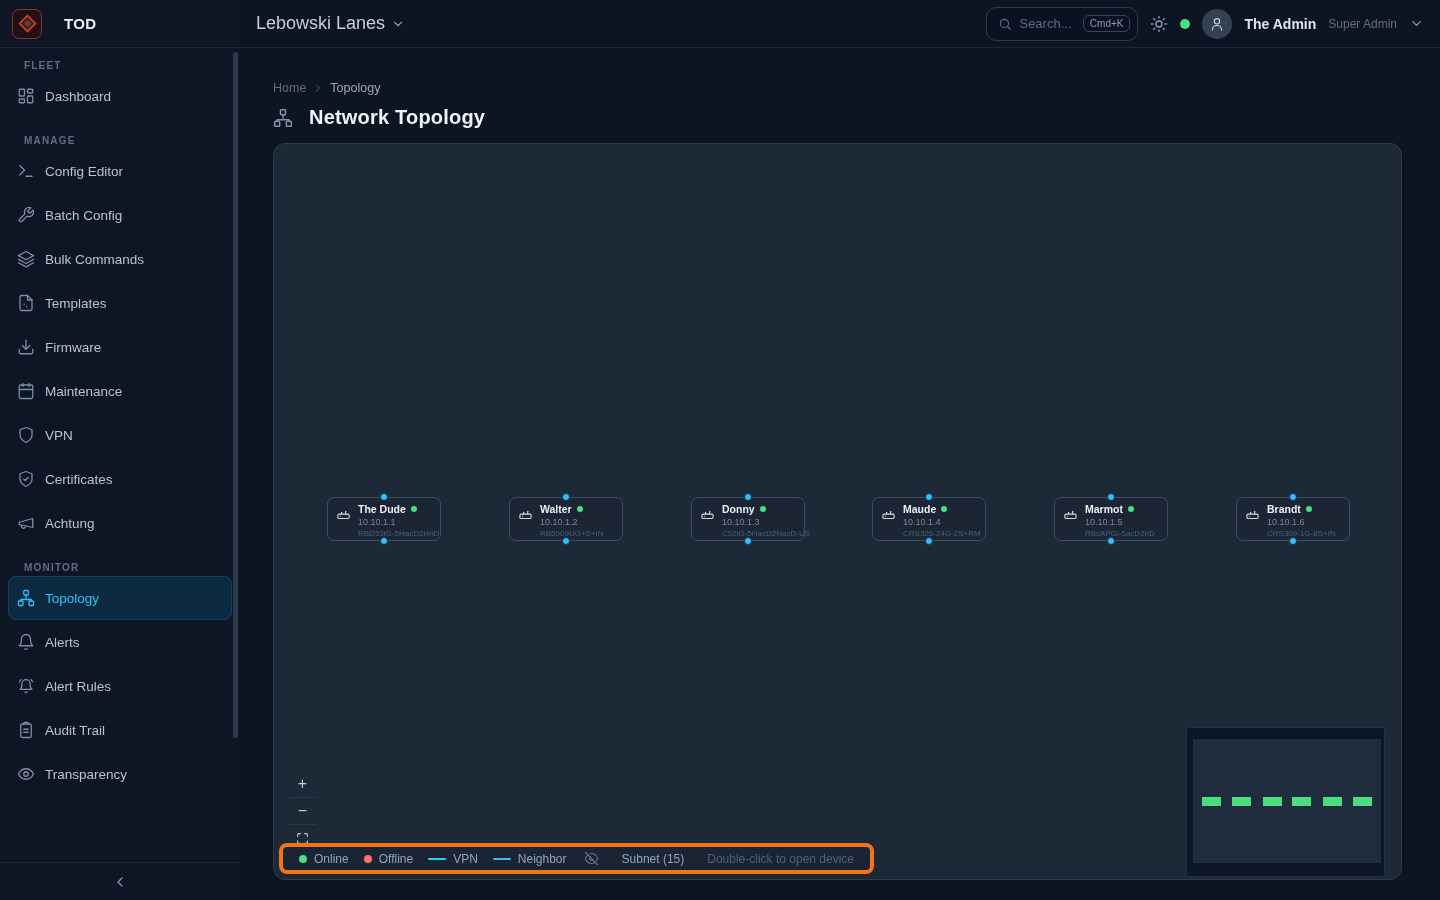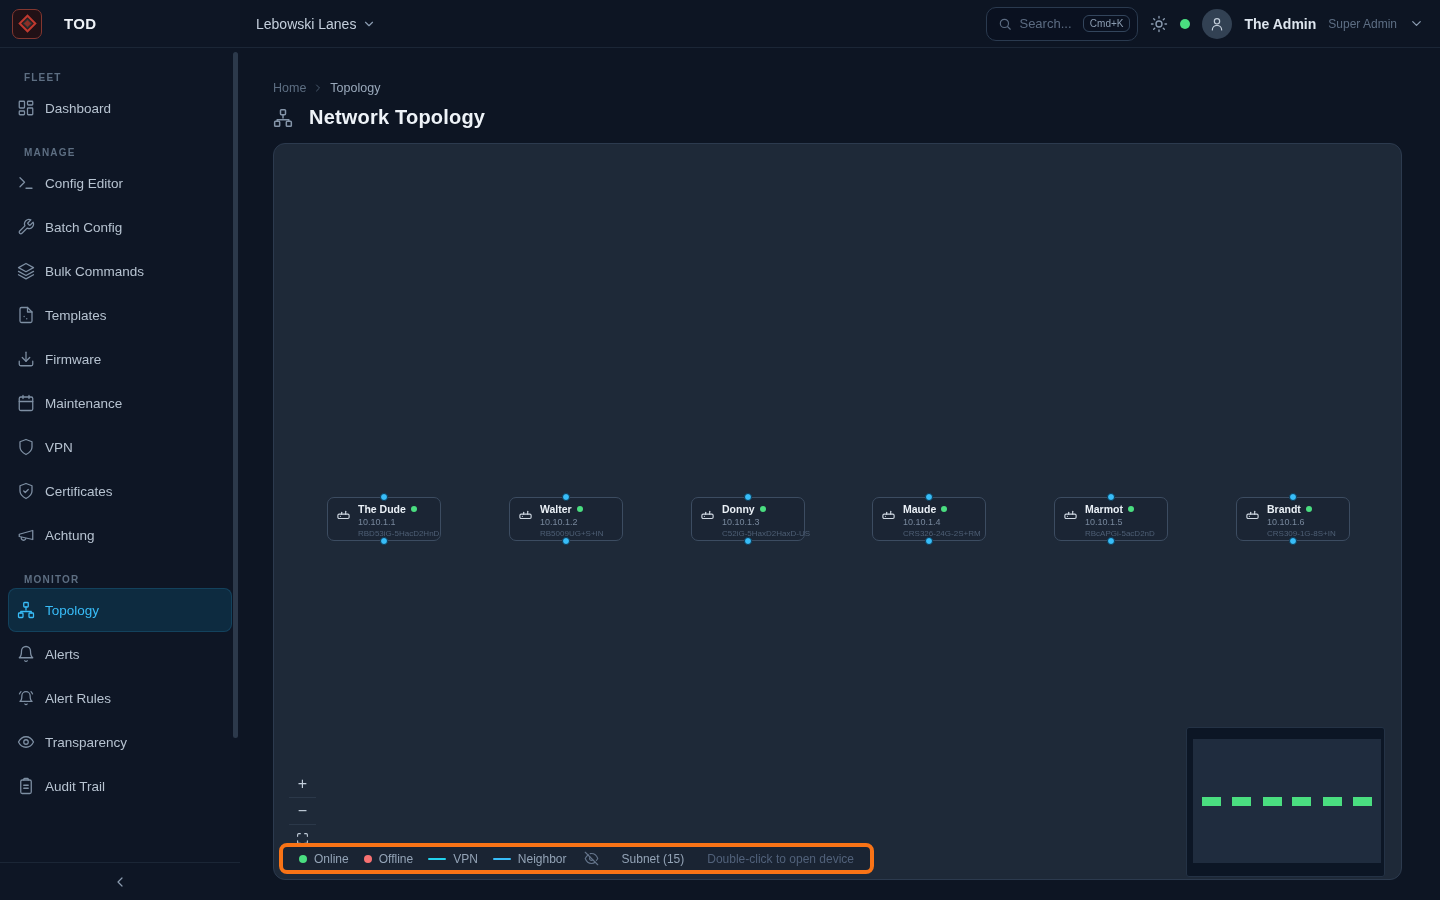--- a/index.html
+++ b/index.html
@@ -17,35 +17,35 @@
     position:absolute; left:0; top:0; width:240px; height:900px;
     background:#0e1625; display:flex; flex-direction:column; z-index:5;
   }
   .logo-row { height:48px; flex:0 0 48px; display:flex; align-items:center; gap:10px; padding-left:12px; border-bottom:1px solid #1b2636; }
   .logo-badge { width:30px; height:30px; border-radius:7px; background:#211116; border:1px solid #833730; display:grid; place-items:center; }
   .logo-diamond { width:13px; height:13px; border:2px solid #c0392f; transform:rotate(45deg); background:#27191c; position:relative; }
   .logo-diamond::after { content:""; position:absolute; inset:2px; background:#8c2f27; outline:1px solid #3aa79b33; }
   .logo-text { font-size:15px; font-weight:700; color:#eef2f7; letter-spacing:.4px;margin-left:12px; }
   .nav { flex:1 1 auto; overflow:hidden; padding:10px 8px 0; }
   .section-label { font-size:10px; font-weight:700; letter-spacing:1.2px; color:#5d6e82; margin:17px 8px 3px; padding-left:8px; }
-  .section-label.first { margin-top:14px; }
+  .section-label.first { margin-top:2px; }
   .nav-item { height:44px; display:flex; align-items:center; gap:10px; padding:0 8px; border-radius:8px; color:#b7c3d1; font-size:13.5px; border:1px solid transparent; }
   .nav-item .nav-icon { color:#7e8fa3; flex:0 0 18px; }
   .nav-item.active { background:#0d2b40; border-color:rgba(56,189,248,.16); color:#38bdf8; }
   .nav-item.active .nav-icon { color:#38bdf8; }
   .sidebar-scrollbar { position:absolute; right:2px; top:52px; width:5px; height:686px; background:#2c394b; border-radius:3px; }
   .collapse-row { flex:0 0 38px; border-top:1px solid #1b2636; display:grid; place-items:center; color:#8b9cb0; }
 
   
   .topbar {
     position:absolute; left:240px; top:0; width:1200px; height:48px;
     background:#0d1523; border-bottom:1px solid #1b2636;
     display:flex; align-items:center; padding:0 16px;
   }
-  .org-switcher { display:flex; align-items:center; gap:6px; font-size:14px; color:#c4cfdc; }
+  .org-switcher { display:flex; align-items:center; gap:6px; font-size:18px; color:#c4cfdc; }
   .org-switcher .chev { color:#8b9cb1; }
   .topbar-right { margin-left:auto; display:flex; align-items:center; gap:12px; }
   .search-box { display:flex; align-items:center; gap:7px; width:152px; height:34px; padding:0 7px 0 11px; border:1px solid #2a3a4f; border-radius:10px; background:#0a1120; }
   .search-box .s-icon { color:#5c6c82; }
   .search-box input { flex:1; min-width:0; background:transparent; border:none; outline:none; color:#aab6c5; font-size:13px; font-family:inherit; }
   .search-box input::placeholder { color:#5c6c82; }
   .kbd { border:1px solid #33455c; border-radius:6px; padding:2px 6px; font-size:10px; color:#8b9cb1; white-space:nowrap; }
   .icon-btn { color:#8b9cb1; background:none; border:none; display:grid; place-items:center; }
   .presence-dot { width:10px; height:10px; border-radius:50%; background:#4ade80; }
   .avatar { width:30px; height:30px; border-radius:50%; background:#324153; display:grid; place-items:center; color:#c2cdd9; }
@@ -247,36 +247,36 @@
             <path d="M3.3 6.5a8 8 0 0 1 2-3"></path>
             <path d="M20.7 6.5a8 8 0 0 0-2-3"></path>
           </svg>
       </span>
       <span class="nav-label">Alert Rules</span>
     </div>
 
     <div class="nav-item">
       <span class="nav-icon">
         <svg width="18" height="18" viewBox="0 0 24 24" fill="none" stroke="currentColor" stroke-width="1.7" stroke-linecap="round" stroke-linejoin="round">
-            <path d="M2 12s3.5-7 10-7 10 7 10 7-3.5 7-10 7S2 12 2 12z"></path>
-            <circle cx="12" cy="12" r="3"></circle>
-          </svg>
-      </span>
-      <span class="nav-label">Transparency</span>
-    </div>
-
-    <div class="nav-item">
-      <span class="nav-icon">
-        <svg width="18" height="18" viewBox="0 0 24 24" fill="none" stroke="currentColor" stroke-width="1.7" stroke-linecap="round" stroke-linejoin="round">
             <rect x="5" y="4" width="14" height="18" rx="2"></rect>
             <path d="M9 4V3a1 1 0 0 1 1-1h4a1 1 0 0 1 1 1v1"></path>
             <path d="M9 11h6M9 15h6"></path>
           </svg>
       </span>
       <span class="nav-label">Audit Trail</span>
+    </div>
+
+    <div class="nav-item">
+      <span class="nav-icon">
+        <svg width="18" height="18" viewBox="0 0 24 24" fill="none" stroke="currentColor" stroke-width="1.7" stroke-linecap="round" stroke-linejoin="round">
+            <path d="M2 12s3.5-7 10-7 10 7 10 7-3.5 7-10 7S2 12 2 12z"></path>
+            <circle cx="12" cy="12" r="3"></circle>
+          </svg>
+      </span>
+      <span class="nav-label">Transparency</span>
     </div>
   </nav>
 
   <div class="sidebar-scrollbar"></div>
 
   <div class="collapse-row">
     <span>
       <svg width="16" height="16" viewBox="0 0 24 24" fill="none" stroke="currentColor" stroke-width="1.8" stroke-linecap="round" stroke-linejoin="round">
           <path d="m15 18-6-6 6-6"></path>
         </svg>

